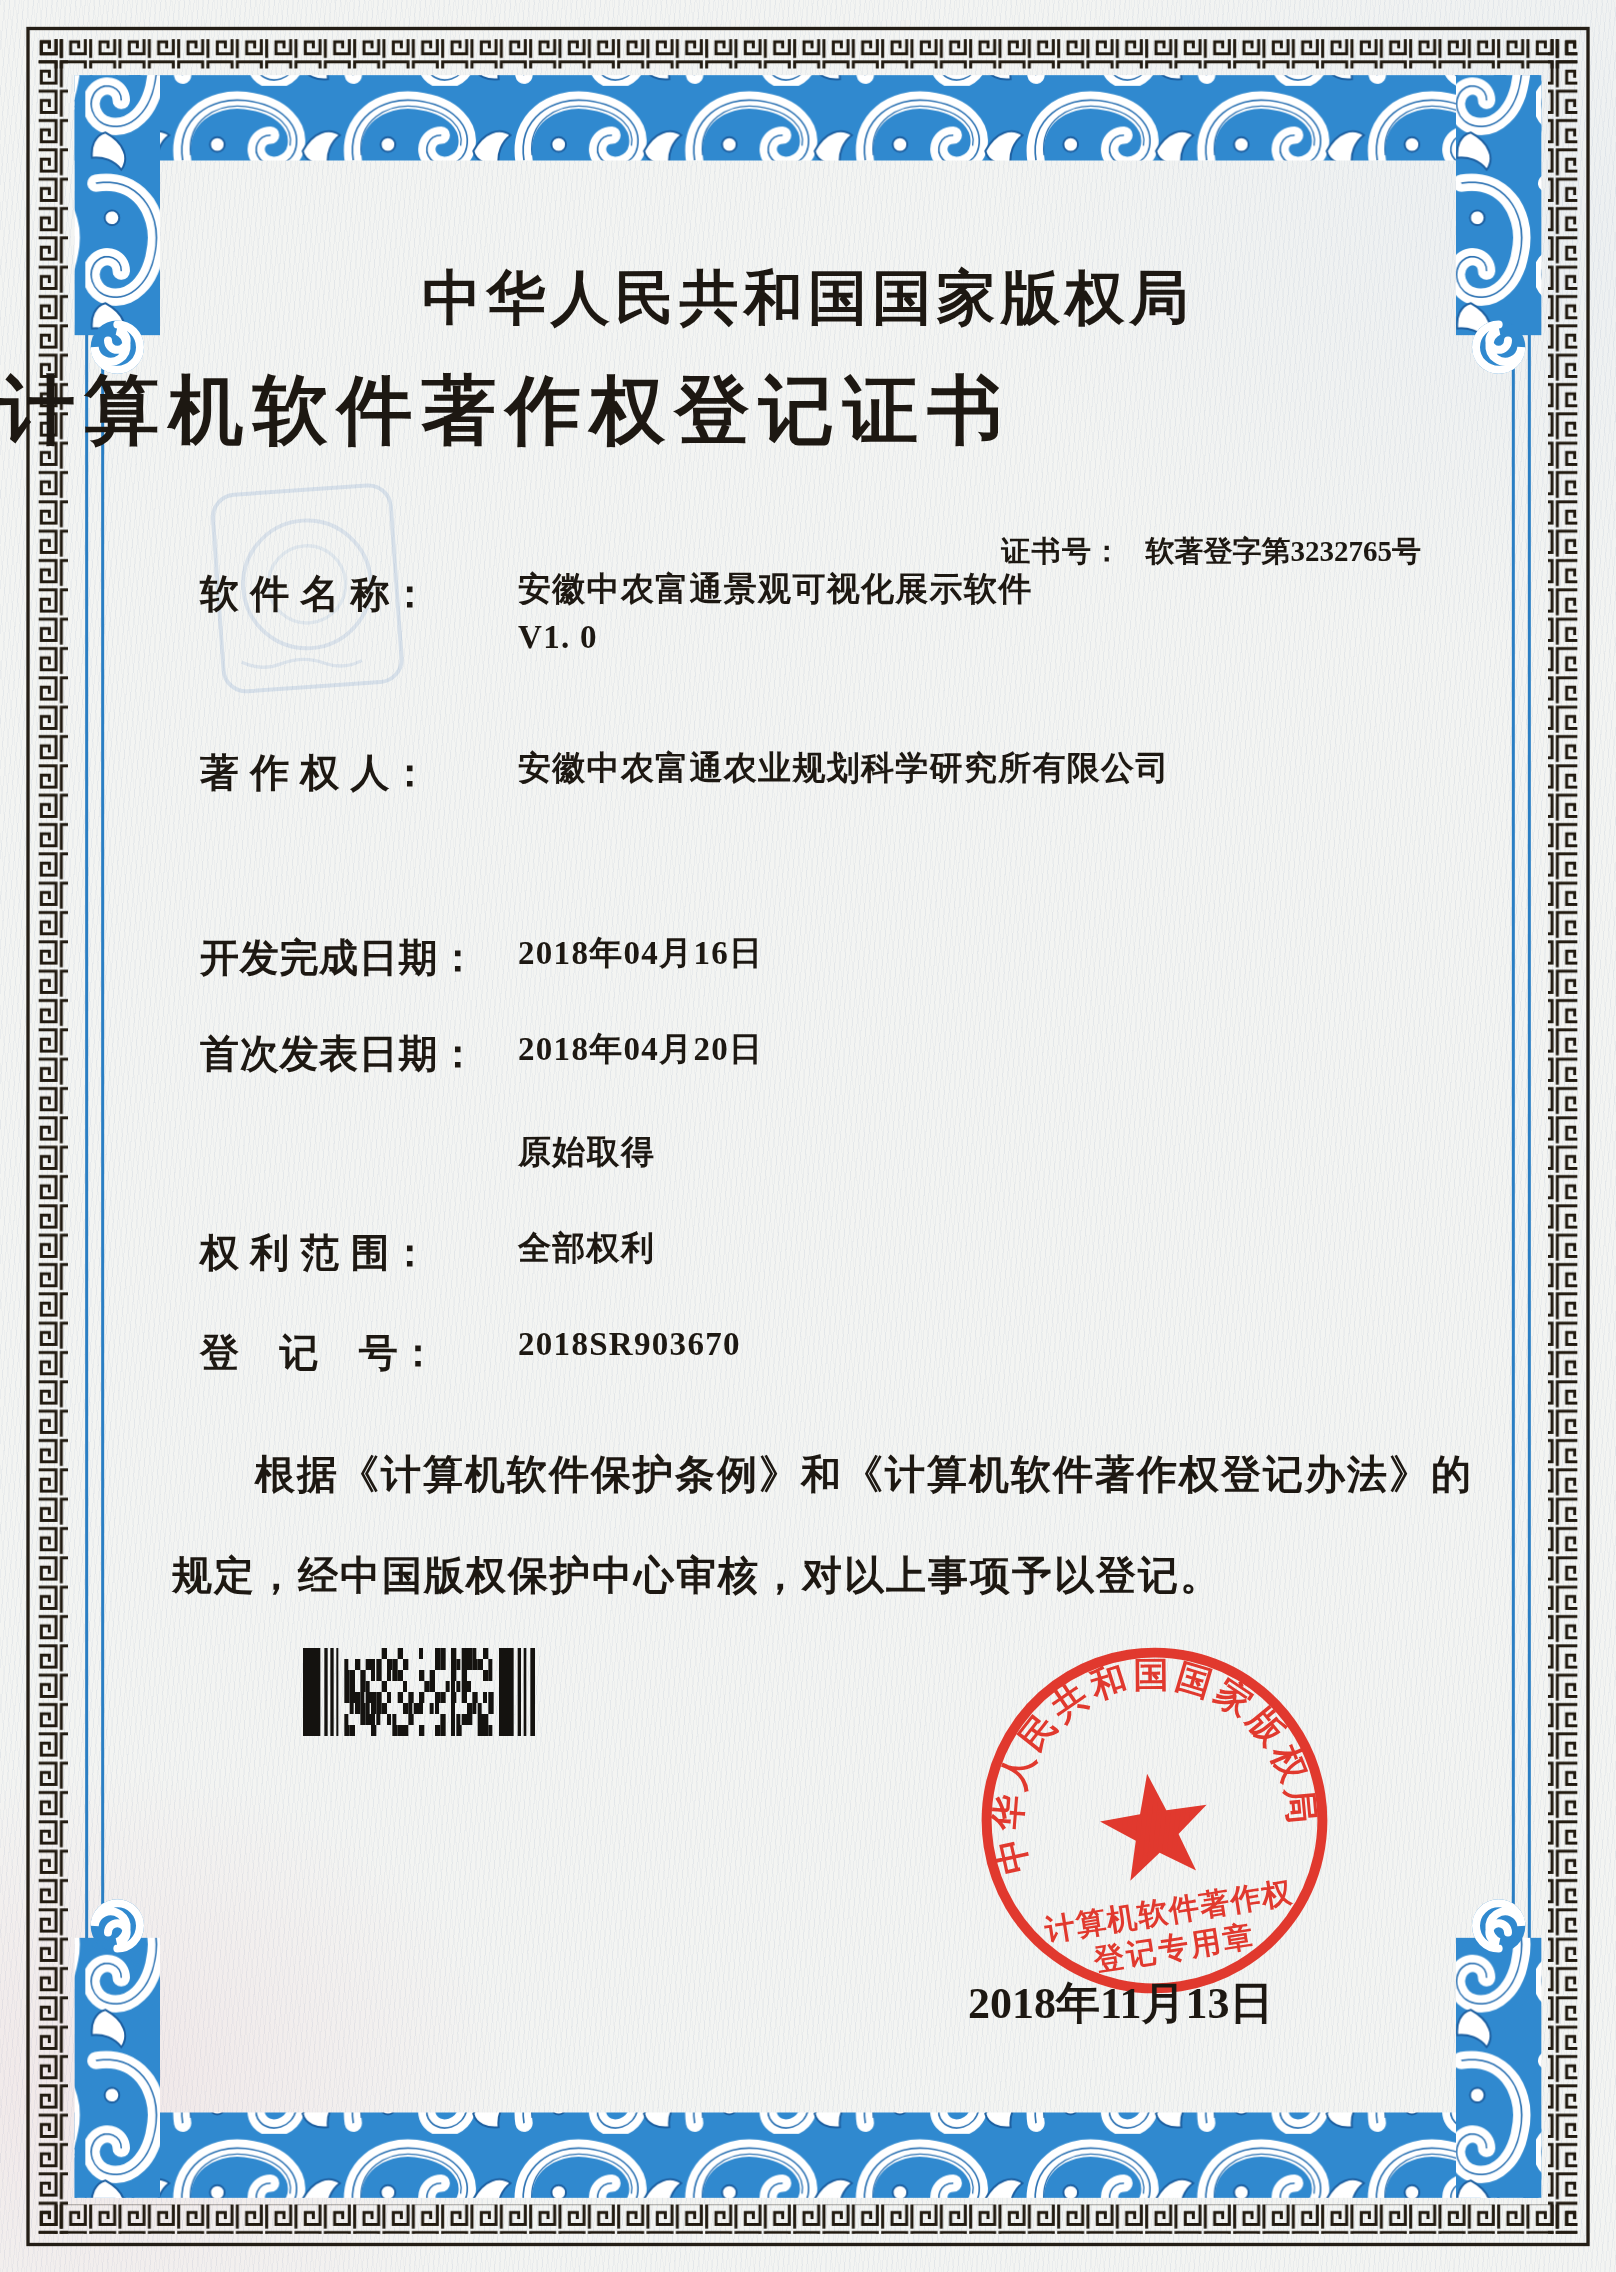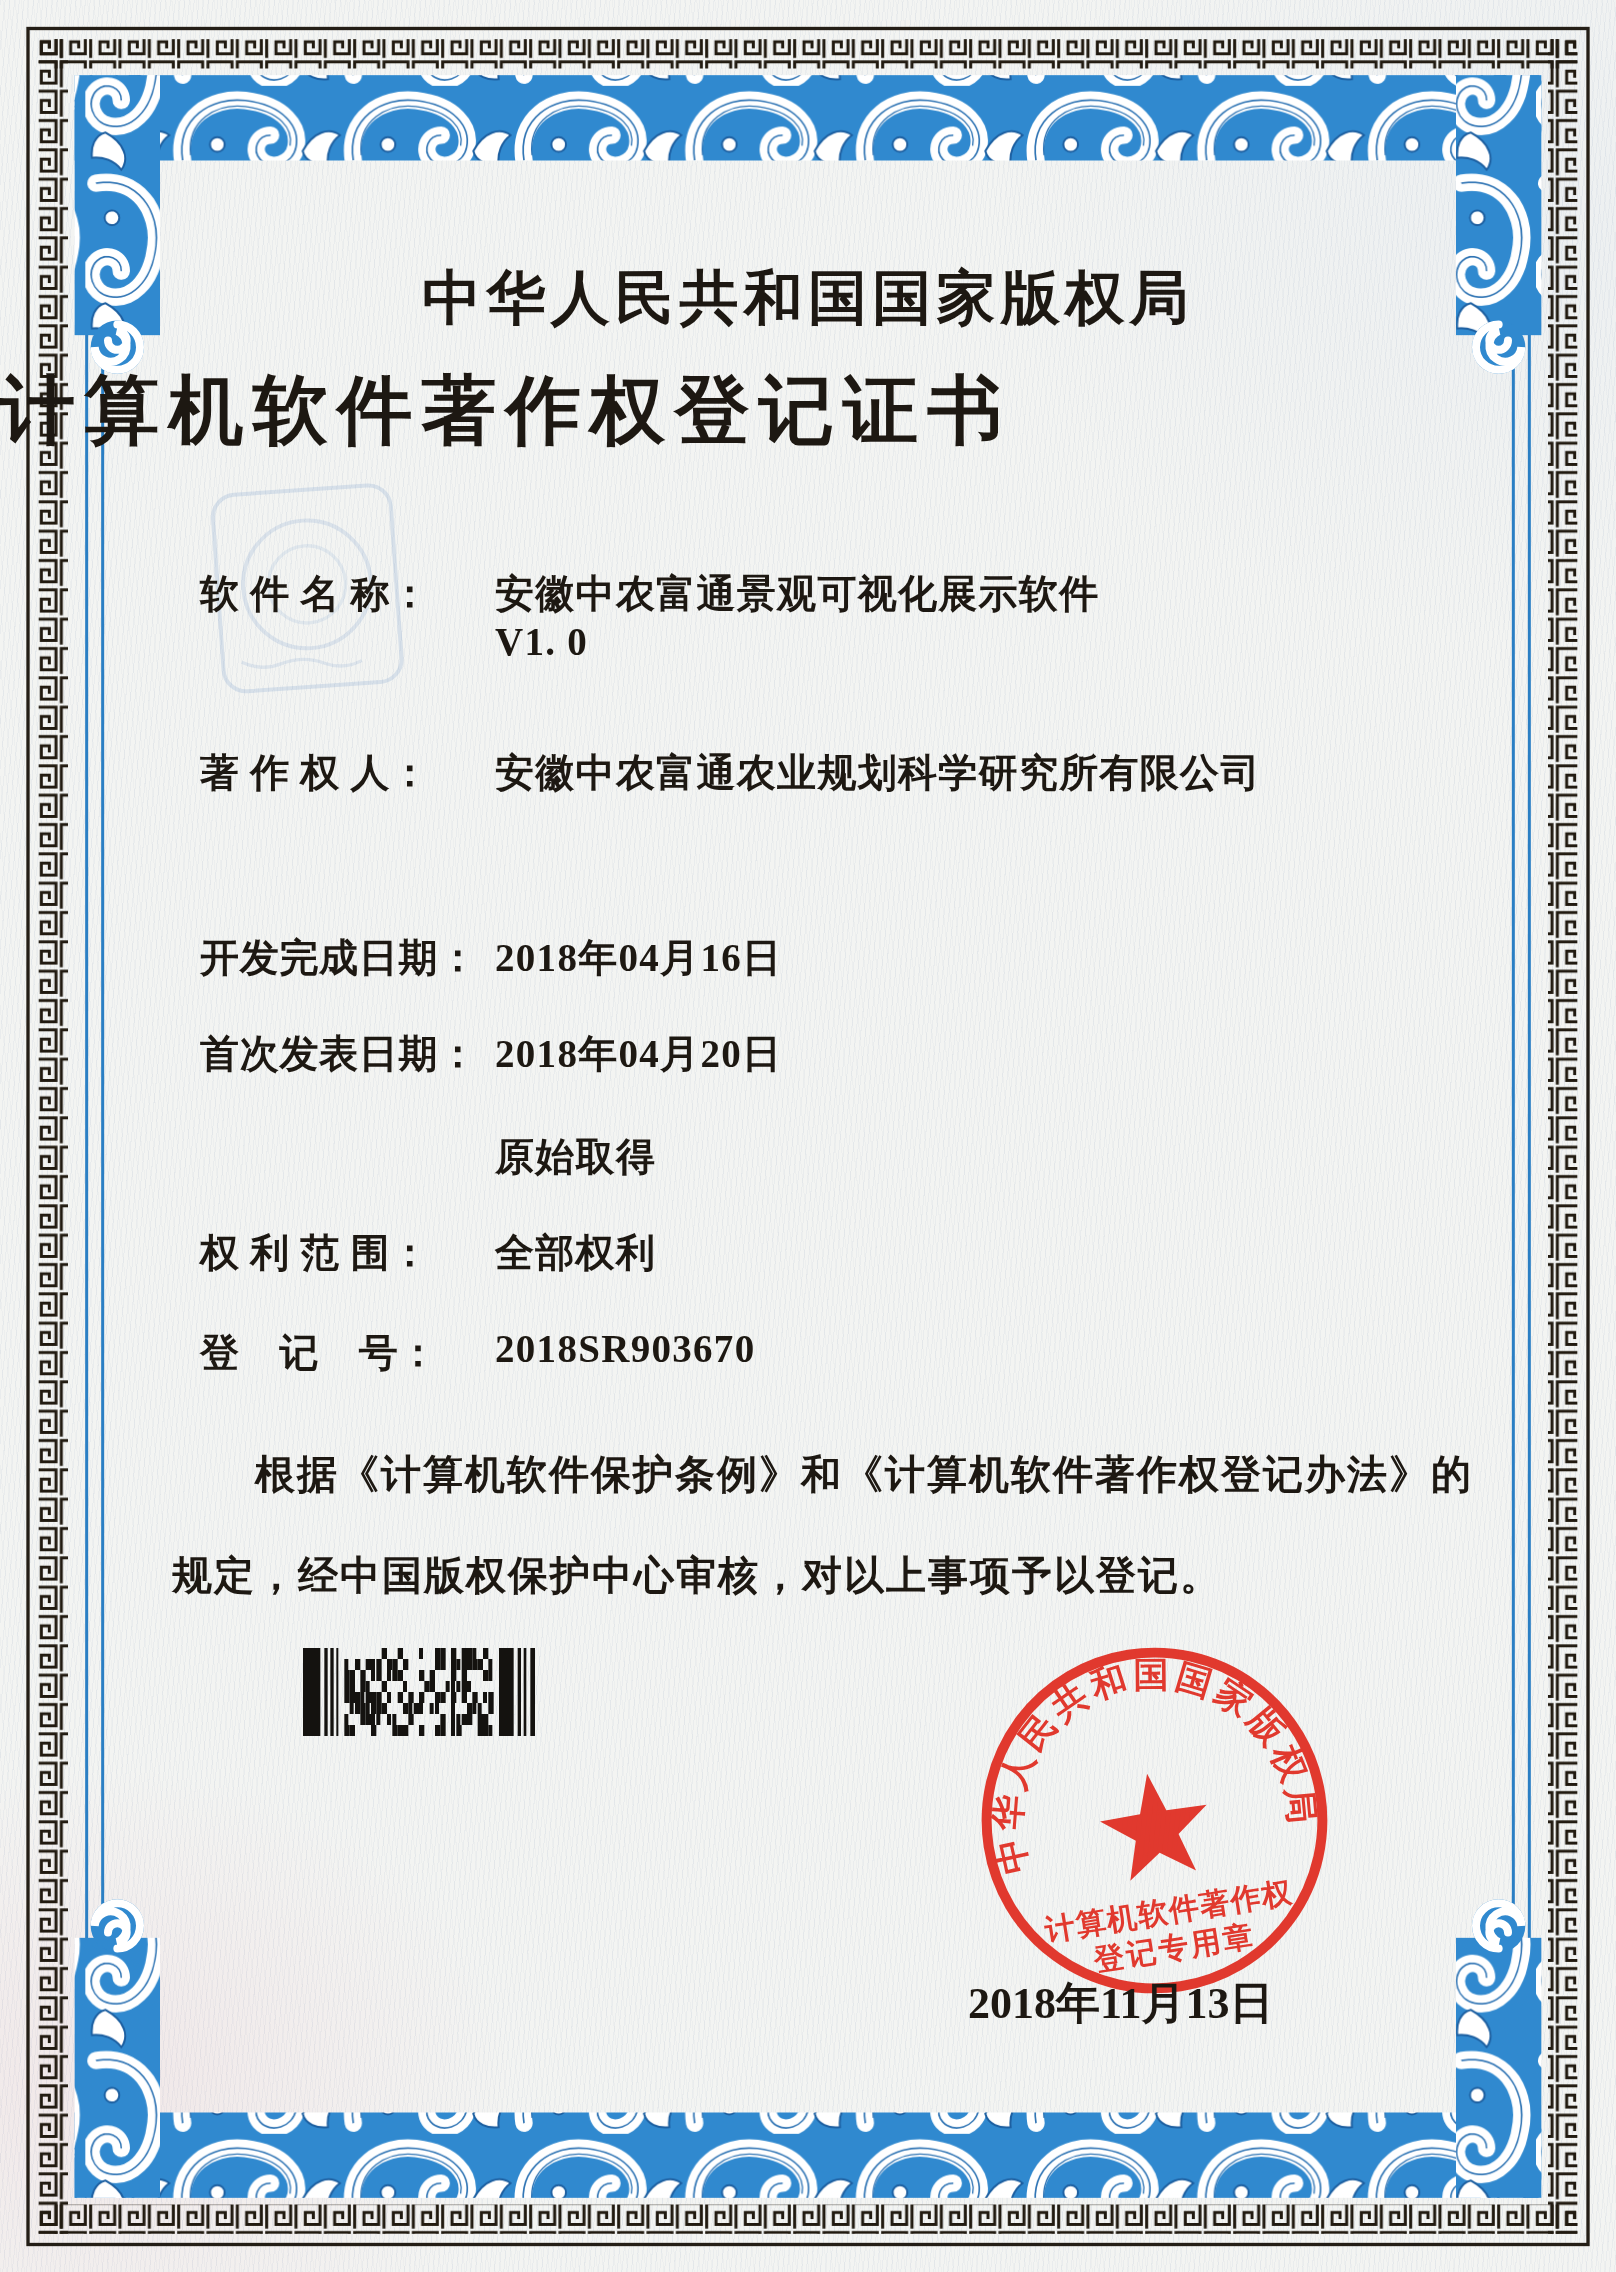--- a/index.html
+++ b/index.html
@@ -27,21 +27,21 @@
     left:0;top:259px;width:100%;text-align:center;
     font-size:59px;font-weight:bold;letter-spacing:5.3px;
   }
   .main-title{
     left:0;top:361px;width:100%;text-align:left;
     font-size:75px;font-weight:bold;letter-spacing:9.3px;
   }
   .cert-no{right:195px;top:499px;font-size:29px;font-weight:bold;}
   .cert-no .lbl{letter-spacing:1.3px;margin-right:23px;}
   .field-label{left:200px;font-size:39px;font-weight:bold;letter-spacing:0.7px;}
-  .field-value{left:495px;font-size:39px;font-weight:bold;letter-spacing:1.3px;}
+  .field-value{left:518px;font-size:33px;font-weight:bold;letter-spacing:1.3px;}
   .statement{font-size:40px;font-weight:bold;letter-spacing:2px;}
   .no-line{left:267px;top:1975px;font-size:41px;letter-spacing:1.3px;}
   .no-line .no-label{color:#17130e;font-weight:bold;}
   .no-line .no-number{color:#bb3c36;margin-left:18.7px;letter-spacing:5.3px;font-weight:normal;}
   .issue-date{left:968px;top:1974px;font-size:44px;font-weight:bold;z-index:5;}
   .barcode{position:absolute;left:303px;top:1648px;z-index:3;}
   .seal{position:absolute;left:966px;top:1632px;z-index:4;}
 </style>
 </head>
 <body>
@@ -110,20 +110,23 @@
   <svg class="emboss" width="200" height="213" viewBox="0 0 300 320">
     <rect x="12" y="10" width="268" height="296" rx="34" fill="none" stroke="rgba(110,150,200,0.38)" stroke-width="6"></rect>
     <circle cx="146" cy="152" r="96" fill="none" stroke="rgba(110,150,200,0.34)" stroke-width="6"></circle>
     <circle cx="146" cy="152" r="58" fill="none" stroke="rgba(110,150,200,0.26)" stroke-width="5"></circle>
     <path d="M40,262 q30,16 60,6 q34,-10 64,4 q28,12 56,0" fill="none" stroke="rgba(110,150,200,0.30)" stroke-width="5"></path>
   </svg>
 
   <div class="txt authority">中华人民共和国国家版权局</div>
   <div class="txt main-title">计算机软件著作权登记证书</div>
 
+  <div class="txt cert-no">
+    <span class="lbl">证书号：</span><span>软著登字第3232765号</span>
+  </div>
 
   <div class="txt field-label" style="top:567px">软 件 名 称：</div>
   <div class="txt field-value" style="top:567px">安徽中农富通景观可视化展示软件</div>
   <div class="txt field-value" style="top:619px">V1. 0</div>
 
   <div class="txt field-label" style="top:746px">著 作 权 人：</div>
   <div class="txt field-value" style="top:746px">安徽中农富通农业规划科学研究所有限公司</div>
 
   <div class="txt field-label" style="top:931px">开发完成日期：</div>
   <div class="txt field-value" style="top:931px">2018年04月16日</div>

